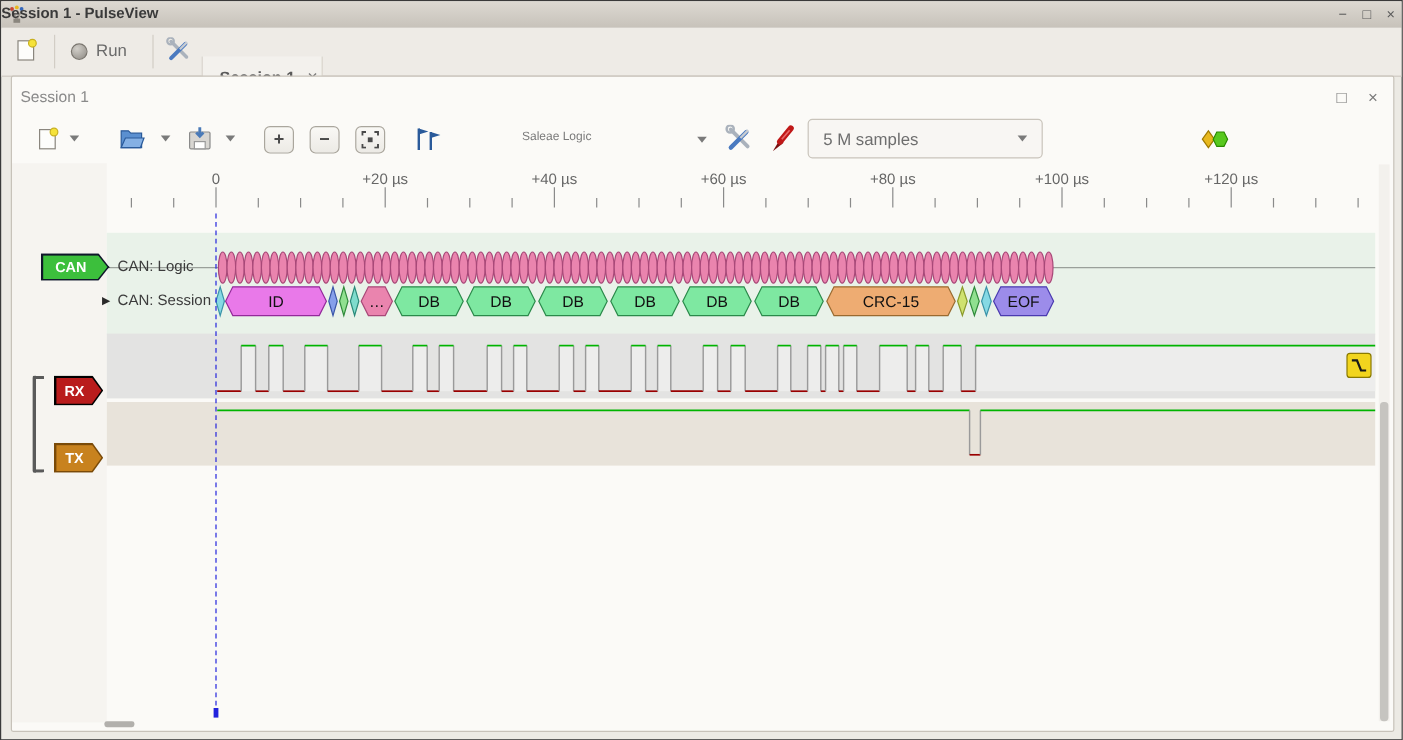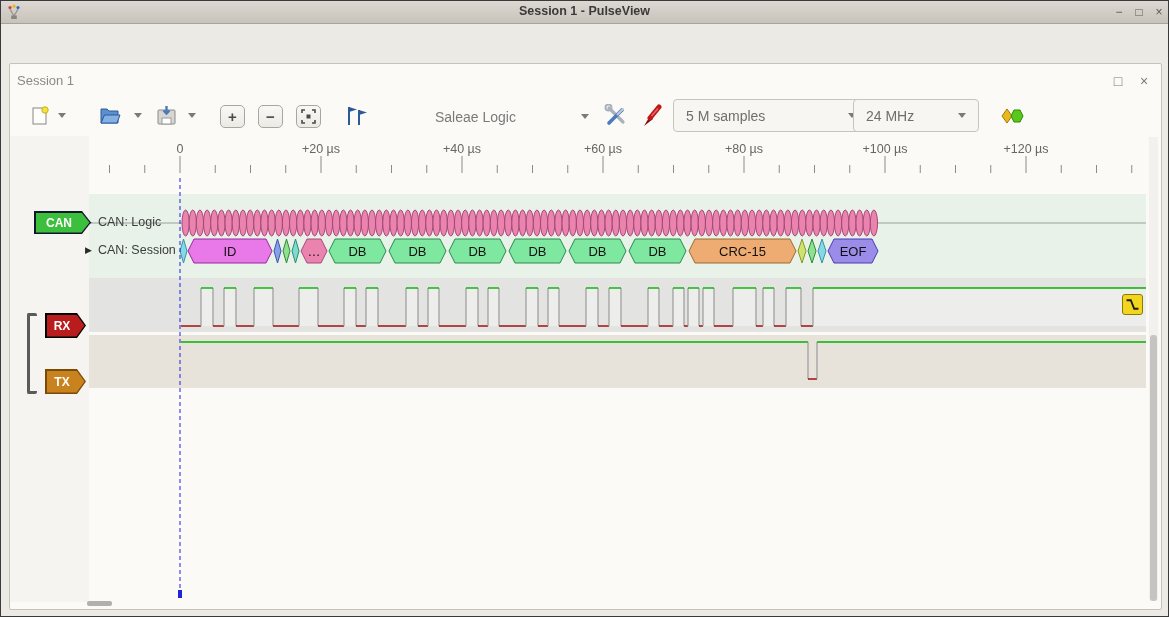--- a/index.html
+++ b/index.html
@@ -3,21 +3,21 @@
 <meta charset="utf-8">
 <style>
   html,body{margin:0;padding:0;background:#555;}
   #app{position:relative;width:1169px;height:617px;background:#eceae4;
        font-family:"Liberation Sans",sans-serif;overflow:hidden;
        border:1px solid #3a3a3a;box-sizing:border-box;}
   .abs{position:absolute;}
   
   .titlebar{left:0;top:0;width:100%;height:22px;
     background:linear-gradient(#ddd9d2,#c7c2ba);border-bottom:1px solid #a8a39a;}
-  .title-text{left:0;right:0;top:3px;text-align:center;font-size:12.5px;
+  .title-text{left:0;right:0;top:3px;text-align:left;font-size:12.5px;
     font-weight:bold;color:#3a3a3a;}
   .win-ctl{top:2px;width:16px;height:17px;color:#5a5a5a;font-size:12px;
     display:flex;align-items:center;justify-content:center;}
   
   .main-toolbar{left:0;top:22px;width:100%;height:40px;background:#eeebe6;
     border-bottom:1px solid #cfcac2;}
   .vsep{width:1px;height:28px;background:#d2cdc5;top:28px;}
   .run-label{color:#6a6a6a;font-size:14px;}
   .run-ball{width:14px;height:14px;border-radius:50%;
     background:radial-gradient(circle at 35% 30%,#d2cfc9,#8e8a84);
@@ -38,21 +38,21 @@
   .caret{width:0;height:0;border-left:4.5px solid transparent;
     border-right:4.5px solid transparent;border-top:5.5px solid #7a7a7a;}
   .icon-btn{width:25px;height:23px;border:1px solid #aaa69d;border-radius:5px;
     background:linear-gradient(#f9f8f5,#eceae5);color:#4a4a4a;font-weight:bold;
     display:flex;align-items:center;justify-content:center;font-size:15px;
     box-sizing:border-box;}
   .combo{height:33px;border:1px solid #c9c4bb;border-radius:4px;background:#f8f6f3;
     display:flex;align-items:center;font-size:14px;color:#6e6e6e;
     padding:0 12px;box-sizing:border-box;}
   .combo .caret{margin-left:auto;}
-  .device-label{font-size:14px;color:#7a7a7a;}
+  .device-label{font-size:10px;color:#7a7a7a;}
   
   .gutter{left:9px;top:135px;width:79px;height:466px;background:#f6f4f0;}
   .trace-row{left:88px;width:1057px;}
   .row-label{font-size:12.5px;color:#3c3c3c;z-index:4;}
   .row-arrow{font-size:9px;color:#2a2a2a;z-index:4;}
   .tag{clip-path:polygon(0 0,calc(100% - 9px) 0,100% 50%,calc(100% - 9px) 100%,0 100%);
     z-index:4;}
   .tag-fill{position:absolute;left:1.5px;top:1.5px;right:1.5px;bottom:1.5px;
     clip-path:polygon(0 0,calc(100% - 8px) 0,100% 50%,calc(100% - 8px) 100%,0 100%);
     display:flex;align-items:center;justify-content:center;}
@@ -82,20 +82,40 @@
       <circle cx="12" cy="3.5" r="1.6" fill="#3366bb"></circle>
       <path d="M4,5 L8,12 L12,5" stroke="#9a968e" stroke-width="1.4" fill="none"></path>
       <rect x="5.2" y="11.5" width="5.6" height="3.5" fill="#8a867e"></rect>
     </svg>
     <div class="abs title-text">Session 1 - PulseView</div>
     <div class="abs win-ctl" style="left:1110px">−</div>
     <div class="abs win-ctl" style="left:1130px">□</div>
     <div class="abs win-ctl" style="left:1150px">×</div>
   </div>
 
+  <div class="abs main-toolbar">
+    <svg class="abs" style="left:10px;top:8px" width="22" height="22" viewBox="0 0 22 22">
+      <rect x="4" y="3" width="13" height="16" fill="#fdfdfb" stroke="#8a867e"></rect>
+      <circle cx="16" cy="5" r="3.2" fill="#f5e23a" stroke="#c8b020"></circle>
+    </svg>
+    <div class="abs vsep" style="left:44px;top:6px"></div>
+    <div class="abs run-ball" style="left:58px;top:13px"></div>
+    <div class="abs run-label" style="left:79px;top:11px">Run</div>
+    <div class="abs vsep" style="left:126px;top:6px"></div>
+    <svg class="abs" style="left:137px;top:8px" width="22" height="22" viewBox="0 0 24 24">
+      <path d="M5,4 L19,18" stroke="#aab2bc" stroke-width="3.2" stroke-linecap="round"></path>
+      <circle cx="4.5" cy="3.5" r="3" fill="none" stroke="#aab2bc" stroke-width="2"></circle>
+      <path d="M5,19 L18,6" stroke="#4a7ac0" stroke-width="3.6" stroke-linecap="round"></path>
+      <path d="M13,11 L19.5,4.5" stroke="#c8ccd2" stroke-width="2"></path>
+    </svg>
+    <div class="abs tab">
+      <span class="tab-label">Session 1</span>
+      <span class="tab-close">×</span>
+    </div>
+  </div>
 
   <div class="abs subwindow"></div>
   <div class="abs sub-title">Session 1</div>
   <div class="abs sub-ctl" style="left:1108px">□</div>
   <div class="abs sub-ctl" style="left:1134px">×</div>
 
   <svg class="abs" style="left:28px;top:104px" width="22" height="22" viewBox="0 0 22 22">
     <rect x="4" y="3" width="13" height="16" fill="#fdfdfb" stroke="#8a867e"></rect>
     <circle cx="16" cy="5" r="3.2" fill="#f5e23a" stroke="#c8b020"></circle>
   </svg>
@@ -141,24 +161,20 @@
   </svg>
 
   <svg class="abs" style="left:640px;top:103px" width="22" height="24" viewBox="0 0 22 24">
     <path d="M3,22 L9,12 L12,15 Z" fill="#7a0e0e"></path>
     <path d="M9,14 L18,3" stroke="#c01818" stroke-width="5" stroke-linecap="round"></path>
     <path d="M10.5,12 L17,4.5" stroke="#e86a6a" stroke-width="1.4"></path>
   </svg>
 
   <div class="abs combo" style="left:672px;top:98px;width:196px">
     <span>5 M samples</span>
-    <span class="caret"></span>
-  </div>
-  <div class="abs combo" style="left:852px;top:98px;width:126px">
-    <span>24 MHz</span>
     <span class="caret"></span>
   </div>
 
   <svg class="abs" style="left:998px;top:106px" width="26" height="18" viewBox="0 0 26 18">
     <polygon points="3,9 8,2 13,9 8,16" fill="#e8b81e" stroke="#a07a00"></polygon>
     <polygon points="12,9 15,3 21,3 24,9 21,15 15,15" fill="#58c81e" stroke="#2a8a00"></polygon>
   </svg>
 
   <div class="abs gutter"></div>
 

